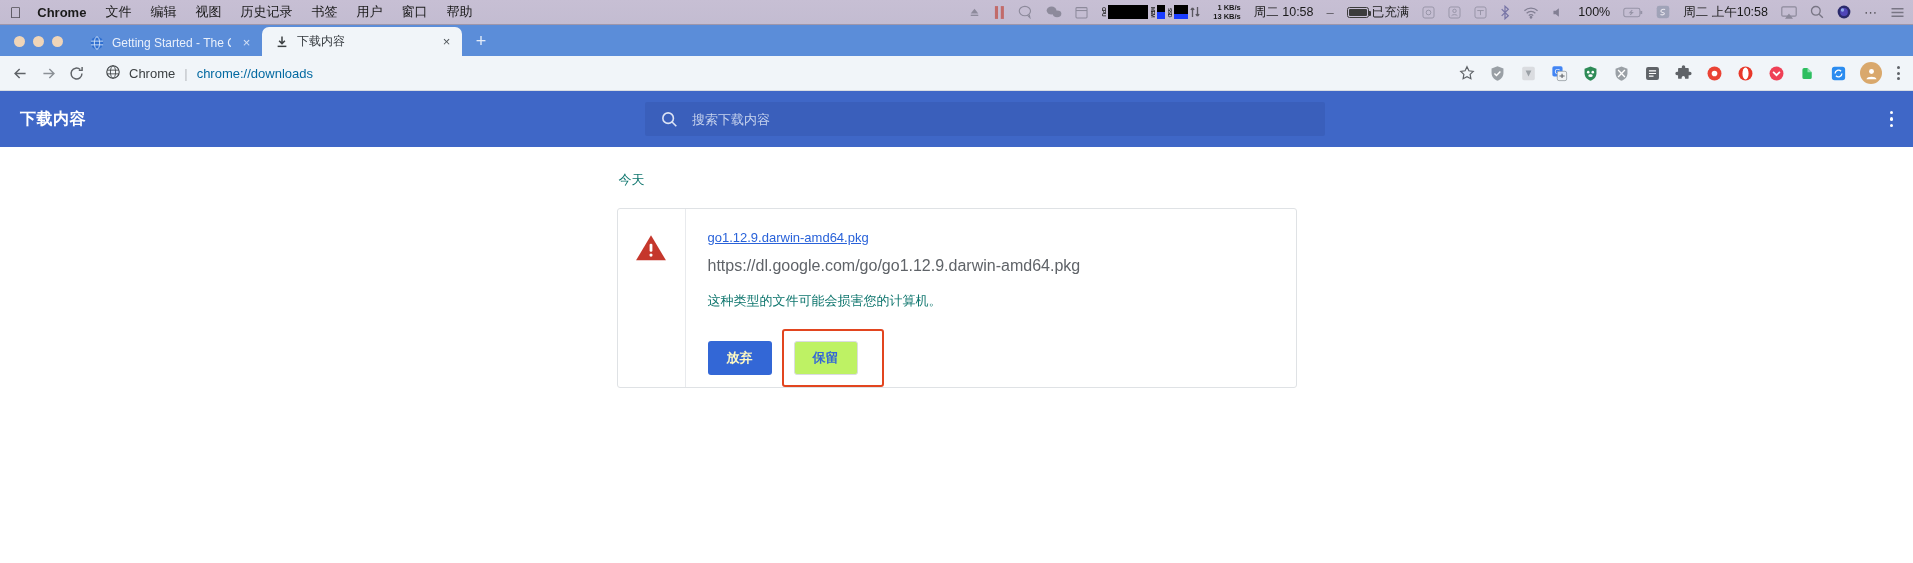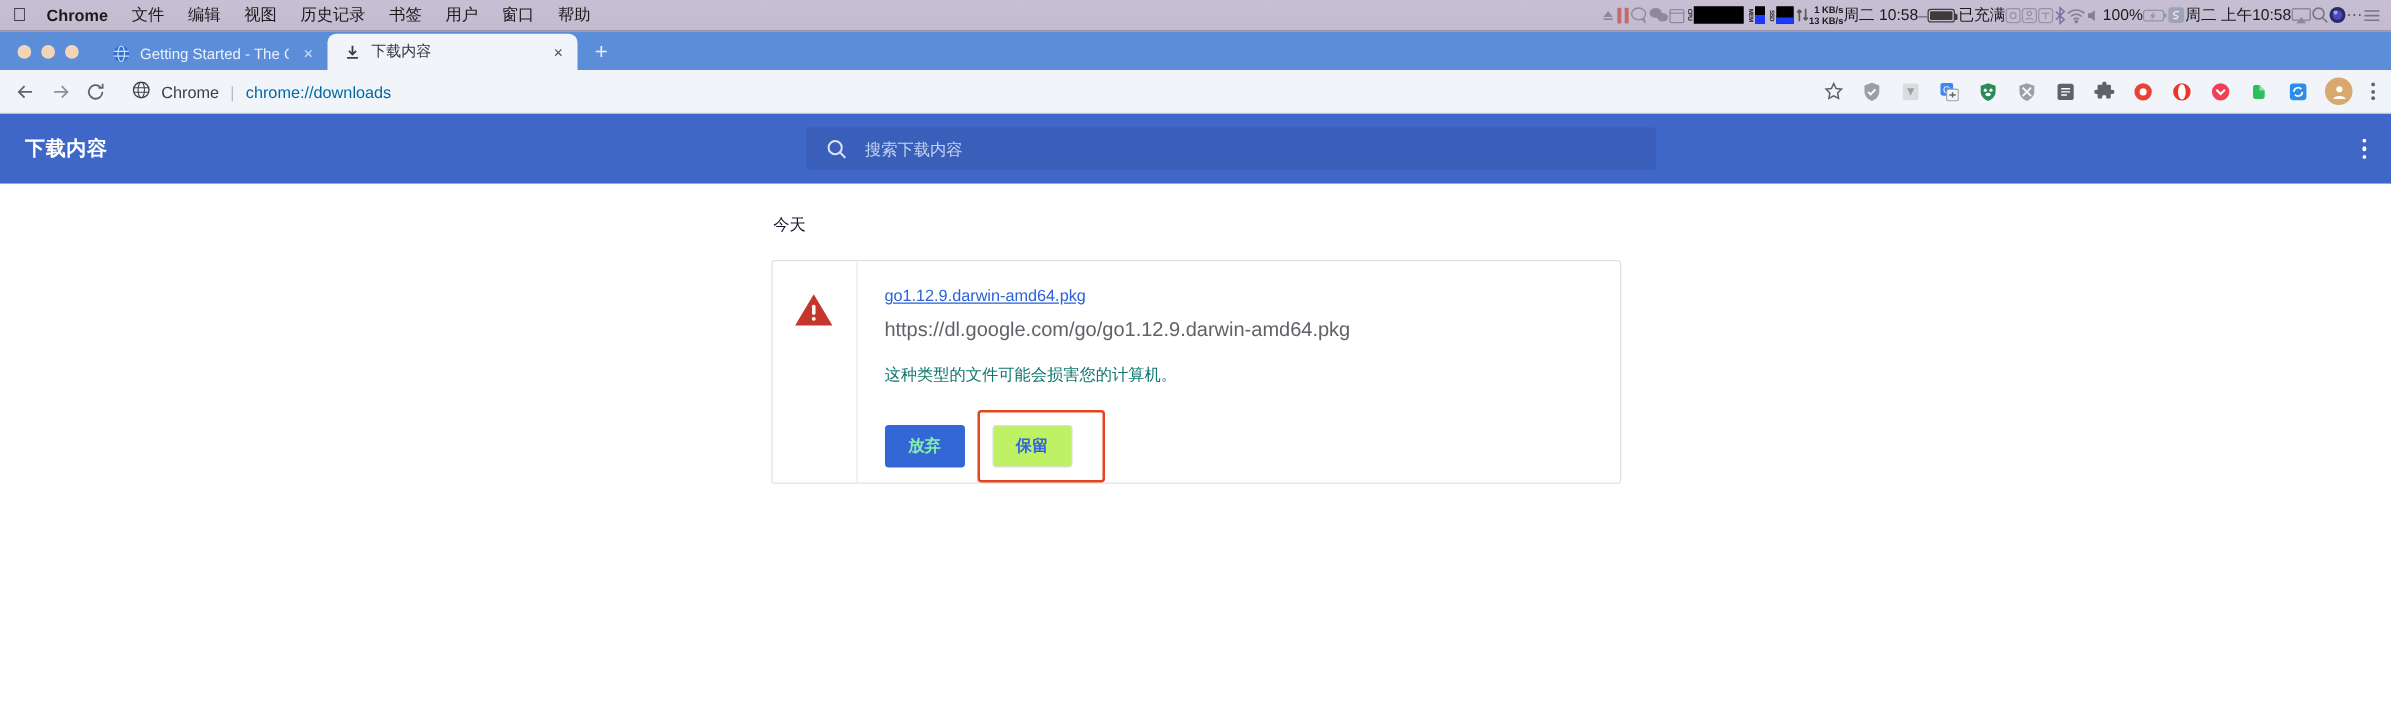--- a/index.html
+++ b/index.html
@@ -23,21 +23,21 @@
     border-bottom: 1px solid #9d96ab;
     position: relative;
     z-index: 50;
   }
   .menubar .apple {
     font-size: 15px; line-height: 1; margin-right: 16px; color: #111;
   }
   .menubar .mitem { margin-right: 19px; white-space: nowrap; }
   .menubar .mitem.bold { font-weight: bold; }
   .menubar .spacer { flex: 1; }
-  .mb-right { display: flex; align-items: center; }
+  .mb-right { display: flex; align-items: center; gap: 13px; }
   .mb-ico { opacity: .62; display: inline-flex; align-items: center; }
   .netmon {
     display: flex; align-items: center; gap: 2px;
   }
   .netmon .lbl {
     font-size: 5px; line-height: 5px; writing-mode: vertical-rl;
     letter-spacing: -.5px; font-weight: bold; color: #222;
   }
   .netmon .blk { width: 40px; height: 14px; background: #000; }
   .netmon .bar { width: 8px; height: 14px; background: #000; position: relative; }
@@ -140,41 +140,41 @@
     color: #fff; font-size: 13px; width: 100%;
     font-family: "Liberation Sans", sans-serif;
   }
   .dl-search .sinput::placeholder { color: #c8d4ee; }
   .dl-menu { display:flex; flex-direction: column; gap: 3px; align-items:center; padding: 6px; }
   .dl-menu i { width: 3.2px; height: 3.2px; background: #fff; border-radius:50%; display:block; }
 
   .dl-body { background: #fff; height: 472px; padding-top: 24px; }
   .dl-inner { width: 680px; margin: 0 auto; }
   .dl-date {
-    font-size: 13px; color: #0f172a; margin-bottom: 19px; padding-left: 2px;
+    font-size: 13px; color: #0f766e; margin-bottom: 19px; padding-left: 2px;
   }
   .dl-card {
     border: 1px solid #dfe2e5; border-radius: 3px;
     background: #fff; display: flex; min-height: 140px;
   }
   .dl-iconcell {
     width: 68px; flex: 0 0 68px; display: flex;
     align-items: flex-start; justify-content: center; padding-top: 25px;
     border-right: 1px solid #e8eaed;
   }
   .dl-content { flex: 1; padding: 19px 22px 0 22px; }
   .dl-fname {
     font-size: 13px; color: #2962d9; margin-bottom: 12px;
     display: inline-block;
   }
   .dl-url { font-size: 16px; color: #5f6368; margin-bottom: 17px; }
   .dl-warn { font-size: 13px; color: #0f766e; margin-bottom: 19px; }
   .dl-actions { display: flex; align-items: center; gap: 14px; position: relative; }
   .btn-discard {
-    background: #3367d6; color: #86efac; border: 0; border-radius: 3px;
+    background: #3367d6; color: #fef9c3; border: 0; border-radius: 3px;
     font-size: 13px; padding: 8px 19px; cursor: pointer;
     font-family: "Liberation Sans", sans-serif; font-weight: bold;
   }
   .keep-wrap {
     position: relative; padding: 10px 24px 10px 10px;
     border: 2.5px solid #e2451f; border-radius: 3px;
     margin-left: -4px;
   }
   .btn-keep {
     background: #bef264; color: #3367d6; border: 1px solid #dadce0;

